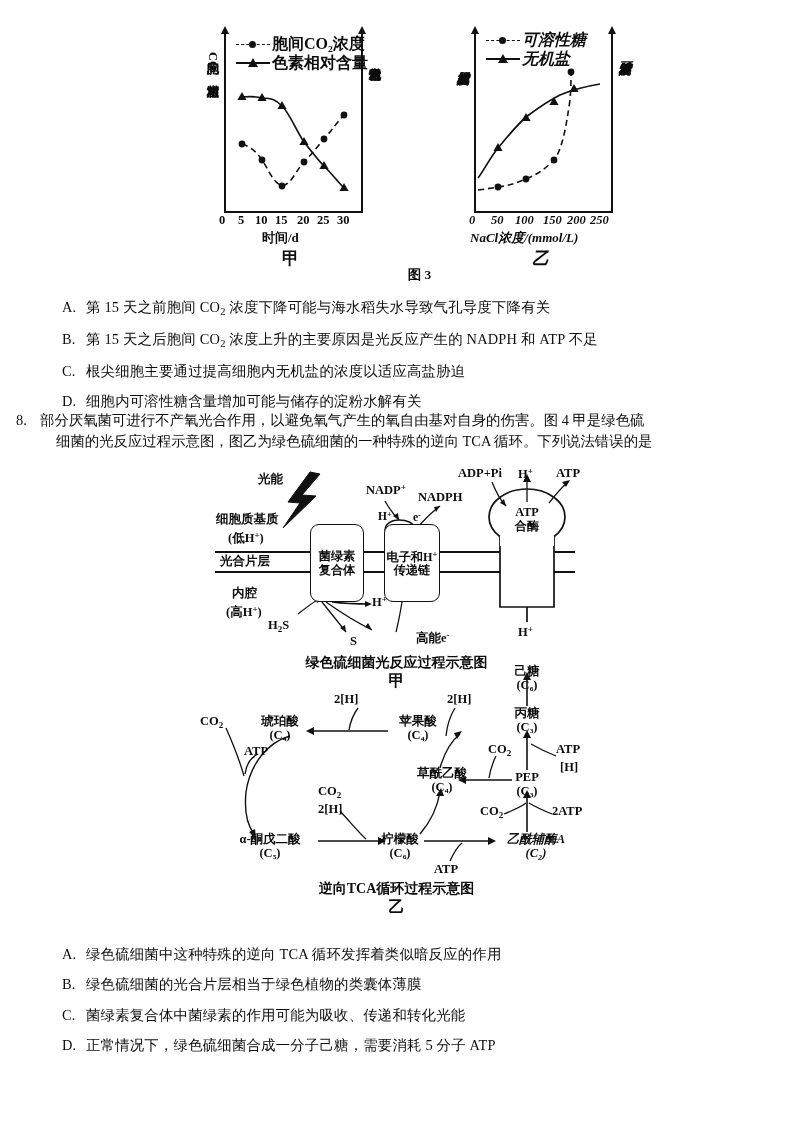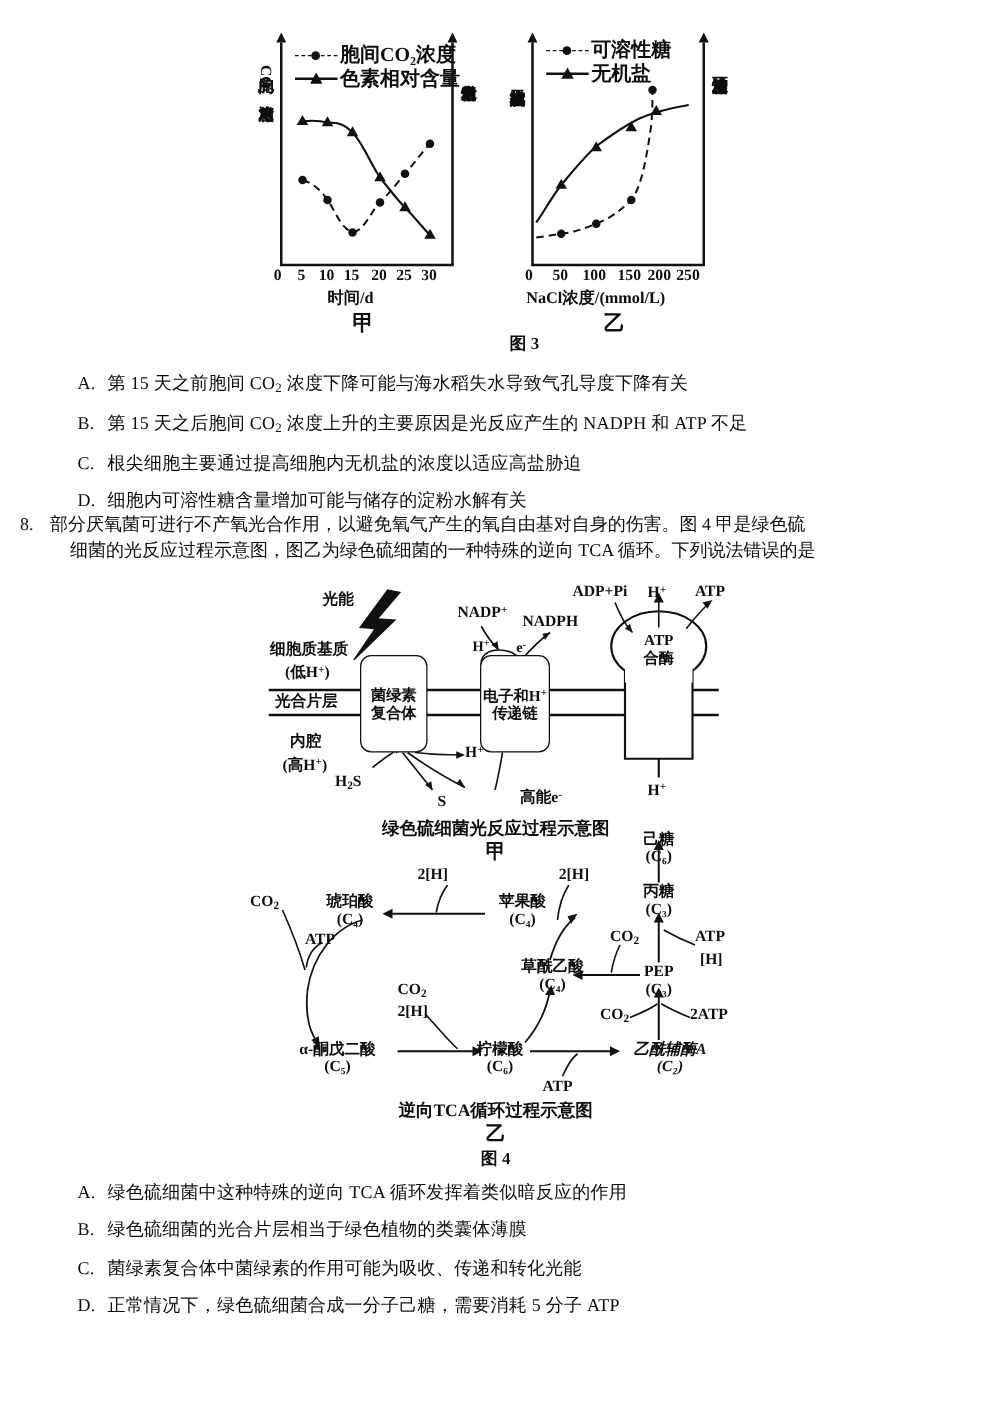--- a/index.html
+++ b/index.html
@@ -144,21 +144,21 @@
       <div class="tick" style="left:55px;top:195px;">10</div>
       <div class="tick" style="left:75px;top:195px;">15</div>
       <div class="tick" style="left:97px;top:195px;">20</div>
       <div class="tick" style="left:117px;top:195px;">25</div>
       <div class="tick" style="left:137px;top:195px;">30</div>
 
       <div class="xcap" style="left:62px;top:211px;">时间/d</div>
       <div class="panel-name" style="left:82px;top:229px;">甲</div>
     </div>
 
-    <div class="chart" style="left:401px;top:0px;width:200px;height:215px;">
+    <div class="chart" style="left:450px;top:0px;width:200px;height:215px;font-style:italic;">
       <div class="axisline vaxis" style="left:24px;top:16px;width:1.6px;height:178px;"></div>
       <div class="arrowup" style="left:20.8px;top:8px;"></div>
       <div class="axisline haxis" style="left:24px;top:193px;width:139px;height:1.6px;"></div>
       <div class="axisline vaxis" style="left:161px;top:16px;width:1.6px;height:178px;"></div>
       <div class="arrowup" style="left:157.8px;top:8px;"></div>
 
       <div class="vlabel" style="left:4px;top:44px;">
         <span>无机盐相对浓度</span>
       </div>
       <div class="vlabel" style="left:166px;top:34px;">
@@ -240,21 +240,21 @@
     <div style="margin-left:40px;">细菌的光反应过程示意图，图乙为绿色硫细菌的一种特殊的逆向 TCA 循环。下列说法错误的是</div>
   </div>
 
   <div id="fig4">
 
     <div style="position:absolute;left:0;top:0;width:793px;height:230px;">
 
       <div class="membrane" style="left:215px;top:89px;width:360px;"></div>
       <div class="membrane" style="left:215px;top:109px;width:360px;"></div>
 
-      <div class="box" style="left:288px;top:62px;width:52px;height:76px;">
+      <div class="box" style="left:310px;top:62px;width:52px;height:76px;">
         <span>菌绿素<br>复合体</span>
       </div>
       <div class="box" style="left:384px;top:62px;width:54px;height:76px;">
         <span>电子和H<span class="sup">+</span><br>传递链</span>
       </div>
 
       <svg class="over" width="793" height="230">
 
         <ellipse cx="527" cy="55" rx="38" ry="28" fill="#fff" stroke="#111" stroke-width="1.7"></ellipse>
         <path d="M500,74 L500,145 L554,145 L554,74" fill="#fff" stroke="#111" stroke-width="1.7"></path>
@@ -416,21 +416,20 @@
       <div class="dlab" style="left:318px;top:118px;">2[H]</div>
       <div class="dlab" style="left:434px;top:178px;">ATP</div>
       <div class="dlab" style="left:488px;top:58px;">CO<span class="sub">2</span></div>
       <div class="dlab" style="left:480px;top:120px;">CO<span class="sub">2</span></div>
       <div class="dlab" style="left:552px;top:120px;">2ATP</div>
       <div class="dlab" style="left:556px;top:58px;">ATP</div>
       <div class="dlab" style="left:560px;top:76px;">[H]</div>
 
       <div class="cap2" style="top:196px;">逆向TCA循环过程示意图</div>
       <div class="cap2" style="top:213px;font-size:16px;">乙</div>
-      <div class="cap2" style="top:234px;font-size:13.5px;">图 4</div>
     </div>
   </div>
 
   <div class="opt" style="position:absolute;left:62px;top:945px;width:700px;">
     <div class="opt-row">
       <span class="opt-letter">A.</span>
       <span>绿色硫细菌中这种特殊的逆向 TCA 循环发挥着类似暗反应的作用</span>
     </div>
     <div class="opt-row">
       <span class="opt-letter">B.</span>

